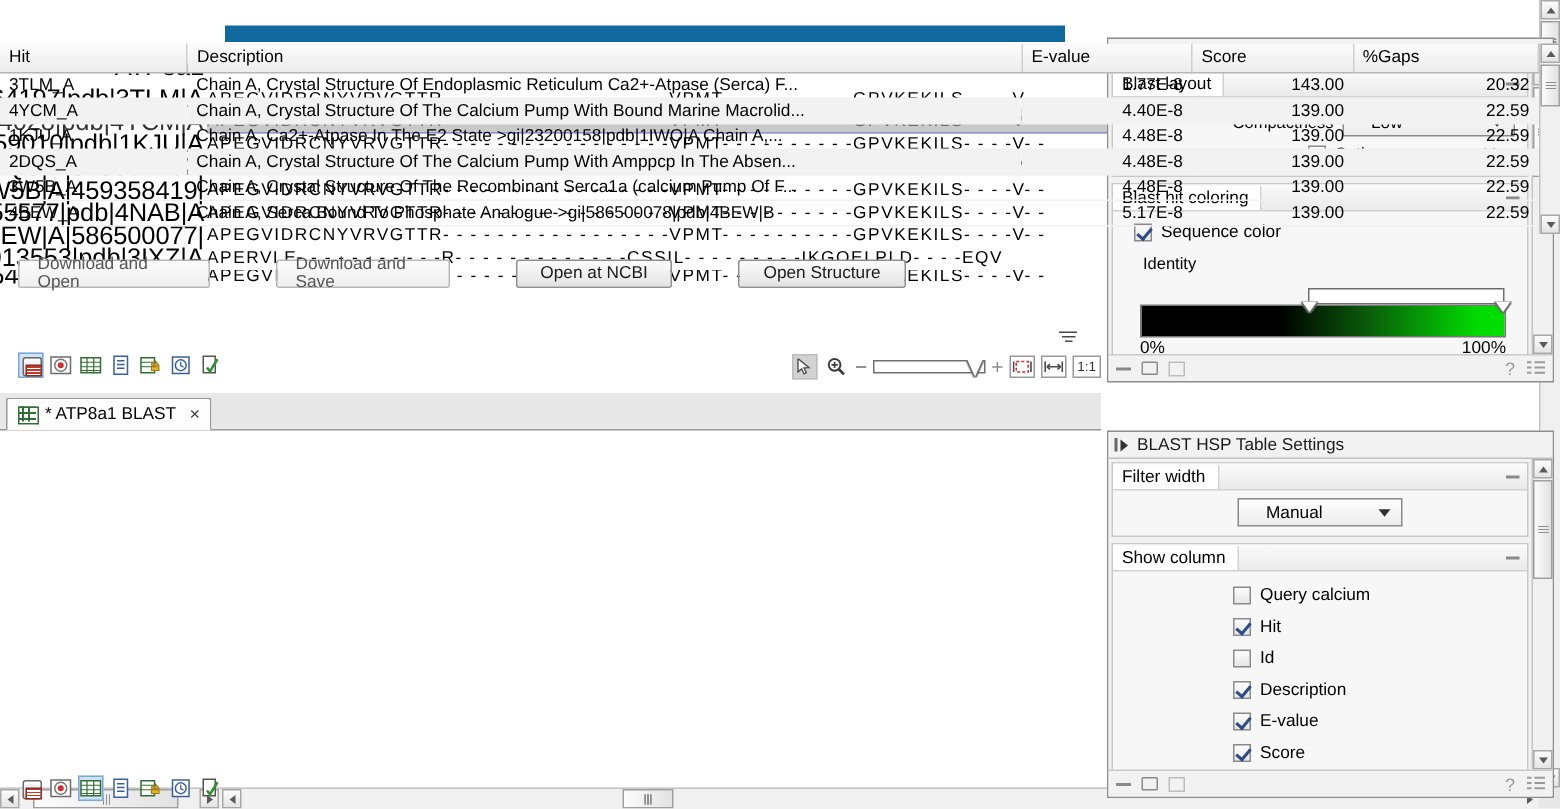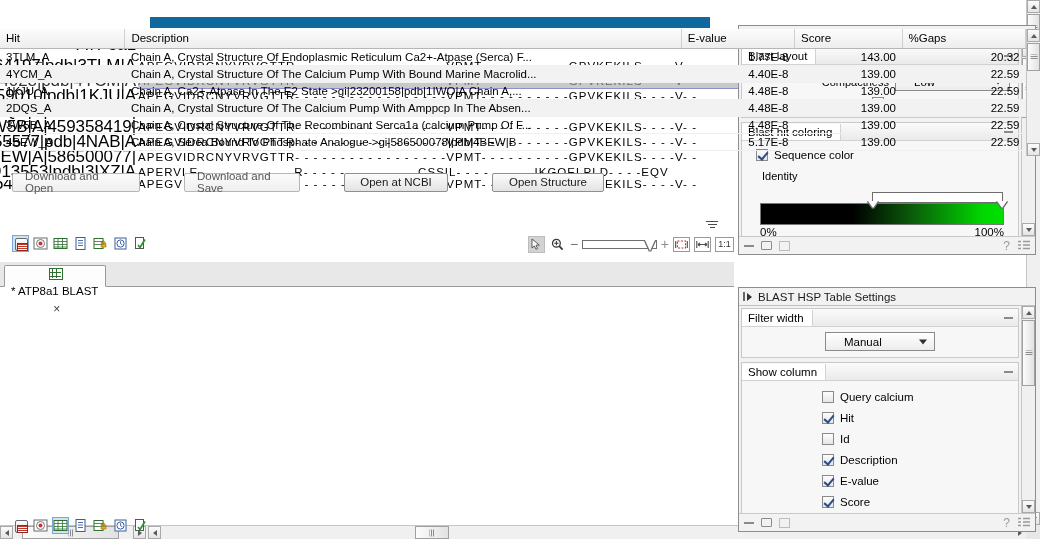--- a/index.html
+++ b/index.html
@@ -21,21 +21,21 @@
     border-bottom: 1px solid #9a9a9a;
     display: flex; align-items: flex-end;
     padding-left: 4px;
   }
   .tab {
     height: 22px; display: flex; align-items: center;
     gap: 5px; padding: 0 7px 0 6px;
     background: #fdfdfd;
     border: 1px solid #9a9a9a; border-bottom: 1px solid #fdfdfd;
     border-radius: 2px 2px 0 0;
-    font-size: 11.5px; position: relative; top: 1px; flex-direction: column;
+    font-size: 11.5px; position: relative; top: 1px;
   }
   .tab-x { color: #444; font-size: 12px; margin-left: 4px; cursor: pointer; }
 
   
   .ico { width: 14px; height: 14px; display: inline-block; position: relative; flex: none; }
   .ico-db::before {
     content:""; position:absolute; left:1px; top:1px; width:11px; height:11px;
     background:
       linear-gradient(#fff,#d8d8d8);
     border:1px solid #6b6b6b; border-radius:2px;

